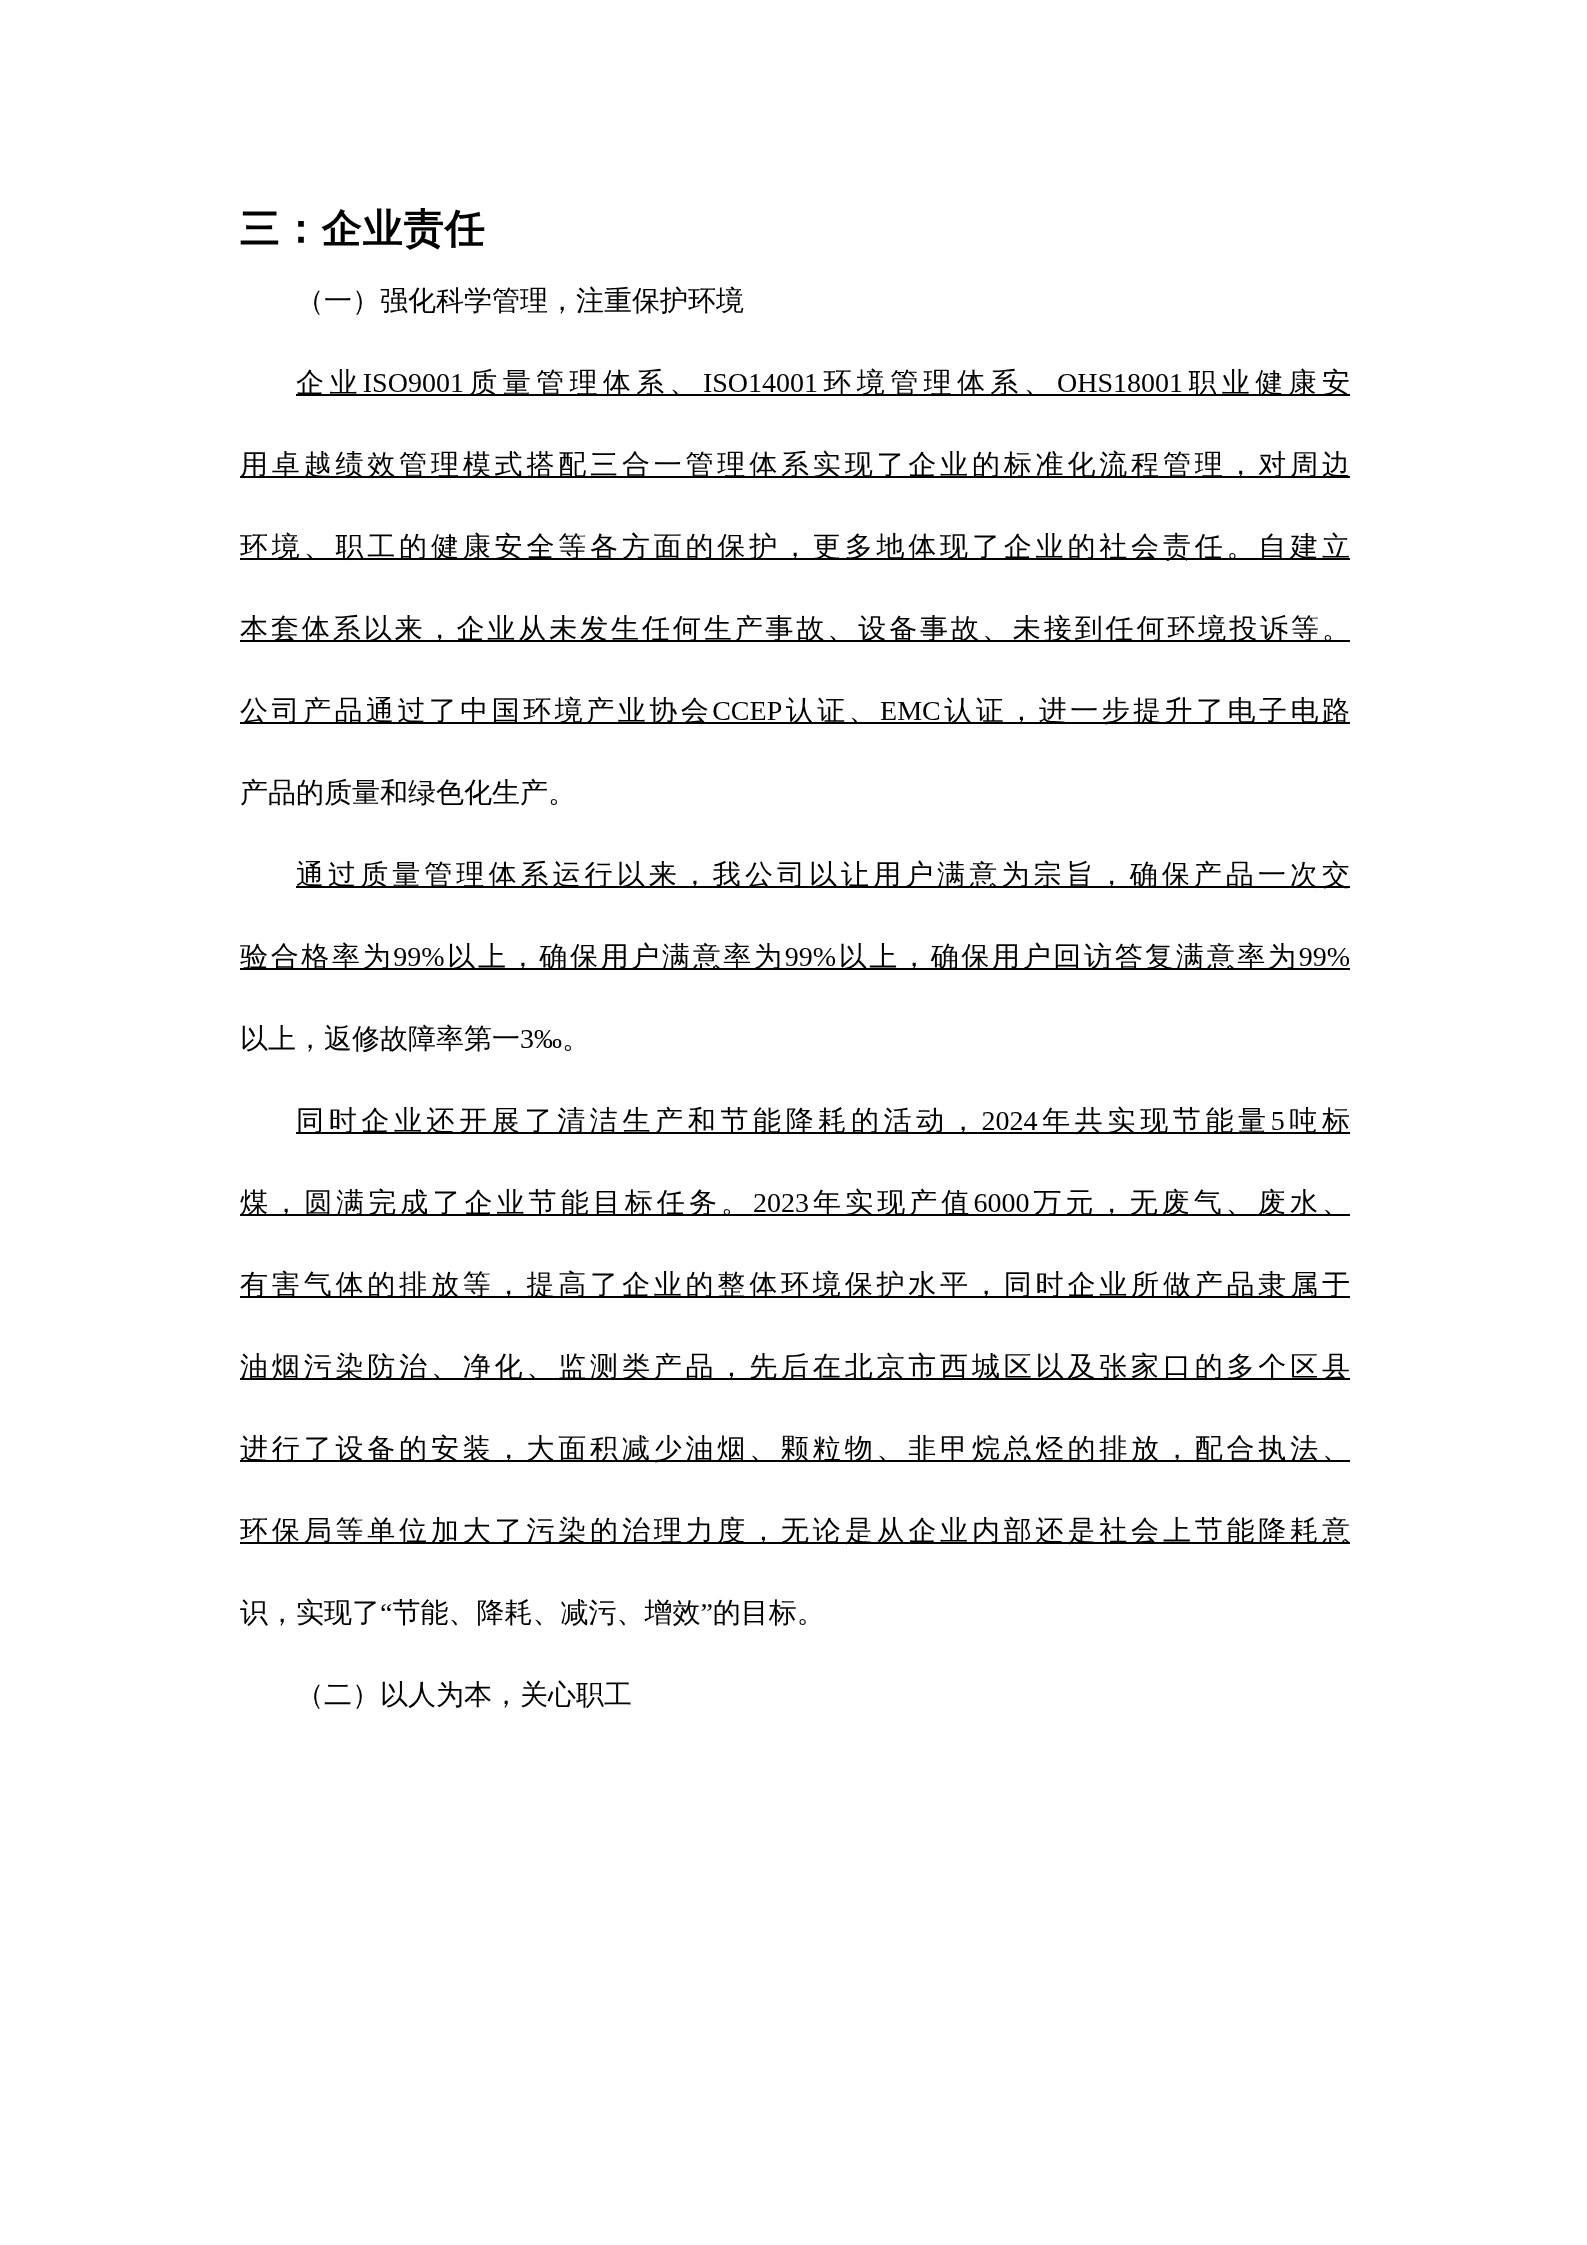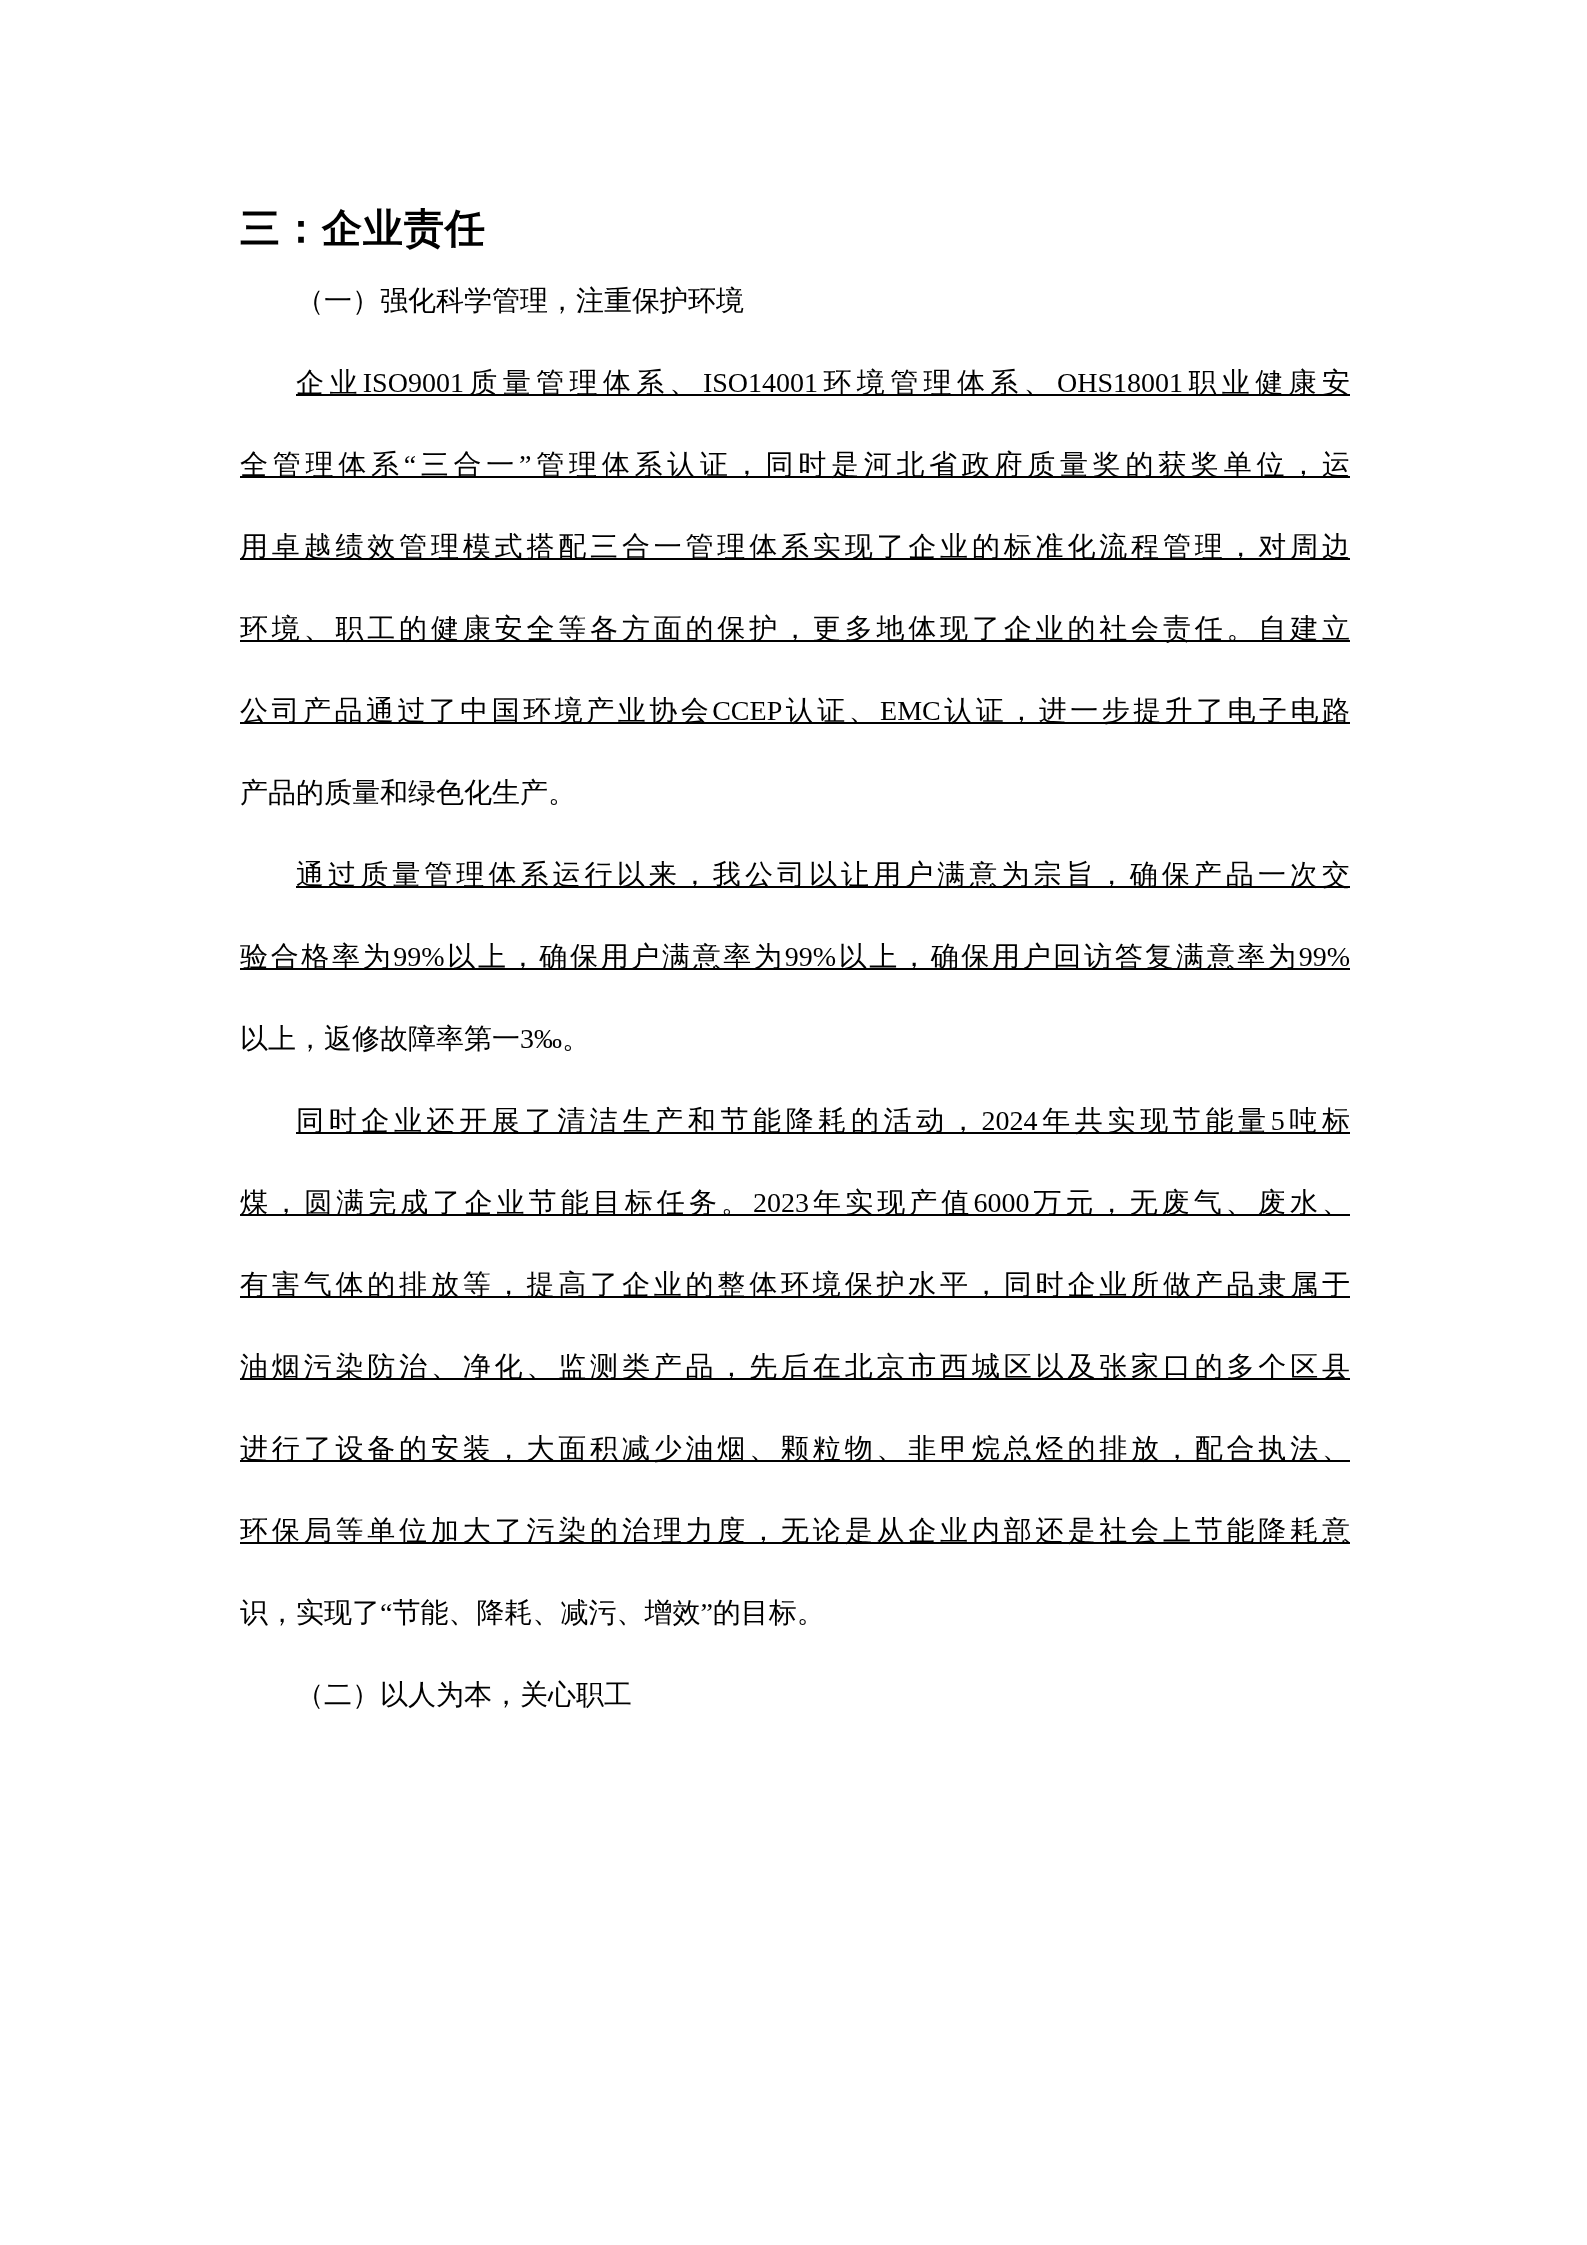--- a/index.html
+++ b/index.html
@@ -56,23 +56,23 @@
 
 <div class="doc-page">
   <div class="doc-content">
 
     <h1 class="doc-heading">三：企业责任</h1>
 
     <div class="line indent">（一）强化科学管理，注重保护环境</div>
 
     <div class="para">
       <div class="line justify indent">企业ISO9001质量管理体系、ISO14001环境管理体系、OHS18001职业健康安</div>
-      <div class="line justify">全管理体系“三合一”管理体系认证，同时是河北省政府质量奖的获奖单位，运</div>
       <div class="line justify">用卓越绩效管理模式搭配三合一管理体系实现了企业的标准化流程管理，对周边</div>
       <div class="line justify">环境、职工的健康安全等各方面的保护，更多地体现了企业的社会责任。自建立</div>
+      <div class="line justify">本套体系以来，企业从未发生任何生产事故、设备事故、未接到任何环境投诉等。</div>
       <div class="line justify">公司产品通过了中国环境产业协会CCEP认证、EMC认证，进一步提升了电子电路</div>
       <div class="line">产品的质量和绿色化生产。</div>
     </div>
 
     <div class="para">
       <div class="line justify indent">通过质量管理体系运行以来，我公司以让用户满意为宗旨，确保产品一次交</div>
       <div class="line justify">验合格率为99%以上，确保用户满意率为99%以上，确保用户回访答复满意率为99%</div>
       <div class="line">以上，返修故障率第一3‰。</div>
     </div>
 

